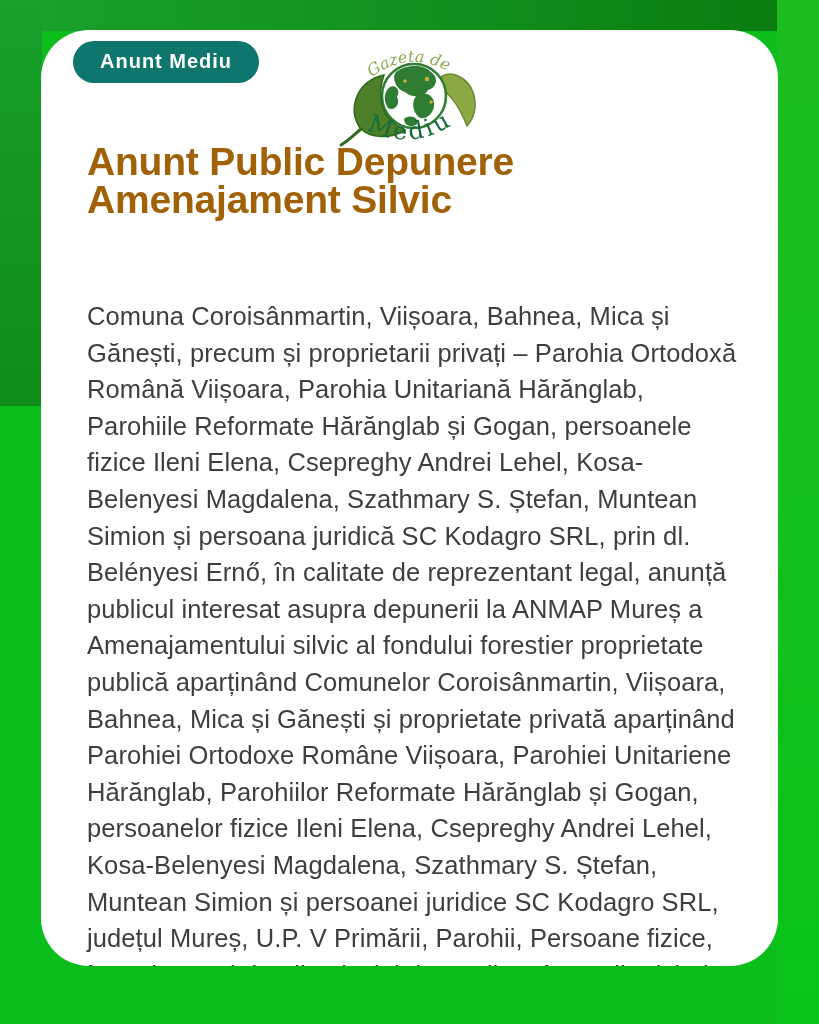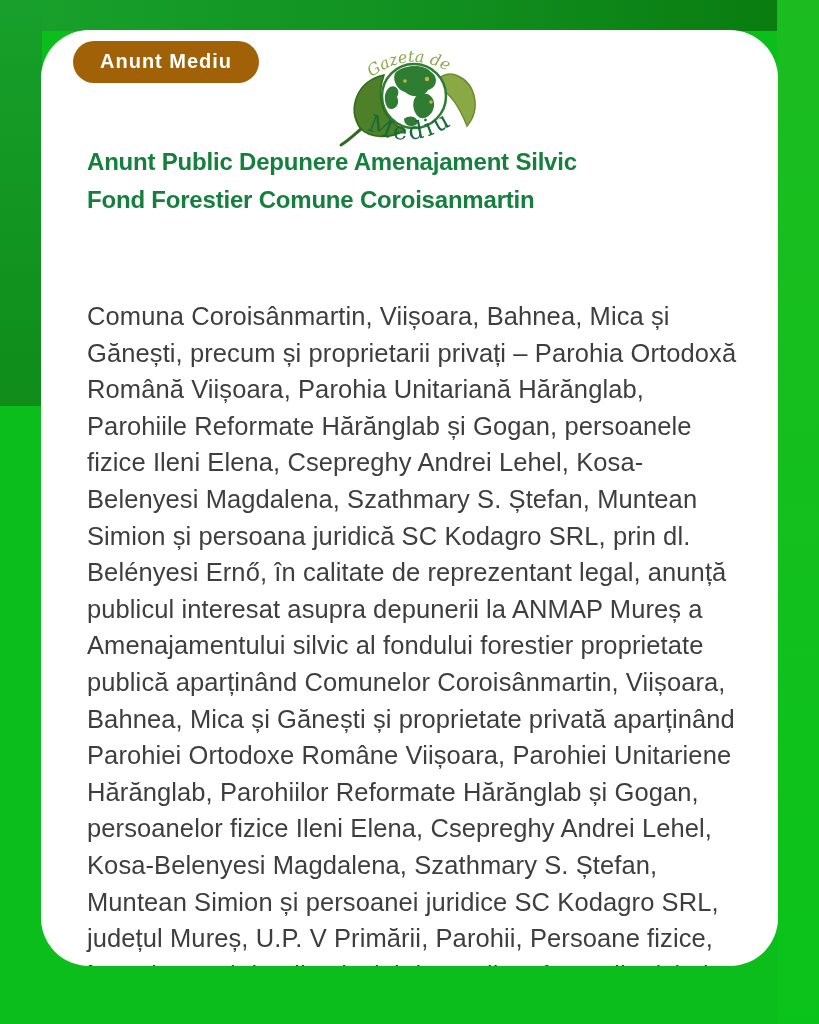--- a/index.html
+++ b/index.html
@@ -25,21 +25,21 @@
     background: #ffffff;
     border-radius: 48px;
     overflow: hidden;
     box-sizing: border-box;
   }
 
   .badge {
     position: absolute;
     top: 11px; left: 32px;
     display: inline-block;
-    background: #a16207;
+    background: #0f766e;
     color: #ffffff;
     border-radius: 24px;
     padding: 9px 27px 10px 27px;
     font-size: 20px;
     font-weight: 600;
     letter-spacing: 1px;
     cursor: pointer;
   }
 
   .logo {
@@ -59,22 +59,22 @@
     font-family: "DejaVu Serif", serif;
     font-size: 24px;
     letter-spacing: 3px;
     fill: #156b3a;
   }
 
   h1.page-title {
     position: absolute;
     top: 113px; left: 46px; right: 36px;
     margin: 0;
-    color: #15803d;
-    font-size: 24px;
+    color: #a16207;
+    font-size: 39px;
     line-height: 38px;
     font-weight: 800;
     letter-spacing: -0.2px;
   }
   h1.page-title span { display: block; }
 
   p.body-text {
     position: absolute;
     top: 268px; left: 46px; right: 40px;
     margin: 0;
@@ -128,19 +128,18 @@
           <textPath xlink:href="#arcTop" href="#arcTop" startOffset="50%" text-anchor="middle">Gazeta de</textPath>
         </text>
         <text class="logo-bottom-text">
           <textPath xlink:href="#arcBottom" href="#arcBottom" startOffset="50%" text-anchor="middle">Mediu</textPath>
         </text>
       </svg>
     </div>
 
     <h1 class="page-title">
       <span>Anunt Public Depunere Amenajament Silvic</span>
-      <span>Fond Forestier Comune Coroisanmartin</span>
     </h1>
 
     <p class="body-text">Comuna Coroisânmartin, Viișoara, Bahnea, Mica și Gănești, precum și proprietarii privați – Parohia Ortodoxă Română Viișoara, Parohia Unitariană Hărănglab, Parohiile Reformate Hărănglab și Gogan, persoanele fizice Ileni Elena, Csepreghy Andrei Lehel, Kosa-Belenyesi Magdalena, Szathmary S. Ștefan, Muntean Simion și persoana juridică SC Kodagro SRL, prin dl. Belényesi Ernő, în calitate de reprezentant legal, anunță publicul interesat asupra depunerii la ANMAP Mureș a Amenajamentului silvic al fondului forestier proprietate publică aparținând Comunelor Coroisânmartin, Viișoara, Bahnea, Mica și Gănești și proprietate privată aparținând Parohiei Ortodoxe Române Viișoara, Parohiei Unitariene Hărănglab, Parohiilor Reformate Hărănglab și Gogan, persoanelor fizice Ileni Elena, Csepreghy Andrei Lehel, Kosa-Belenyesi Magdalena, Szathmary S. Ștefan, Muntean Simion și persoanei juridice SC Kodagro SRL, județul Mureș, U.P. V Primării, Parohii, Persoane fizice, în vederea obținerii Avizului de mediu.Informații privind potențialul impact asupra mediului al planului propus</p>
 
   </div>
 </div>
 
 </body></html>

